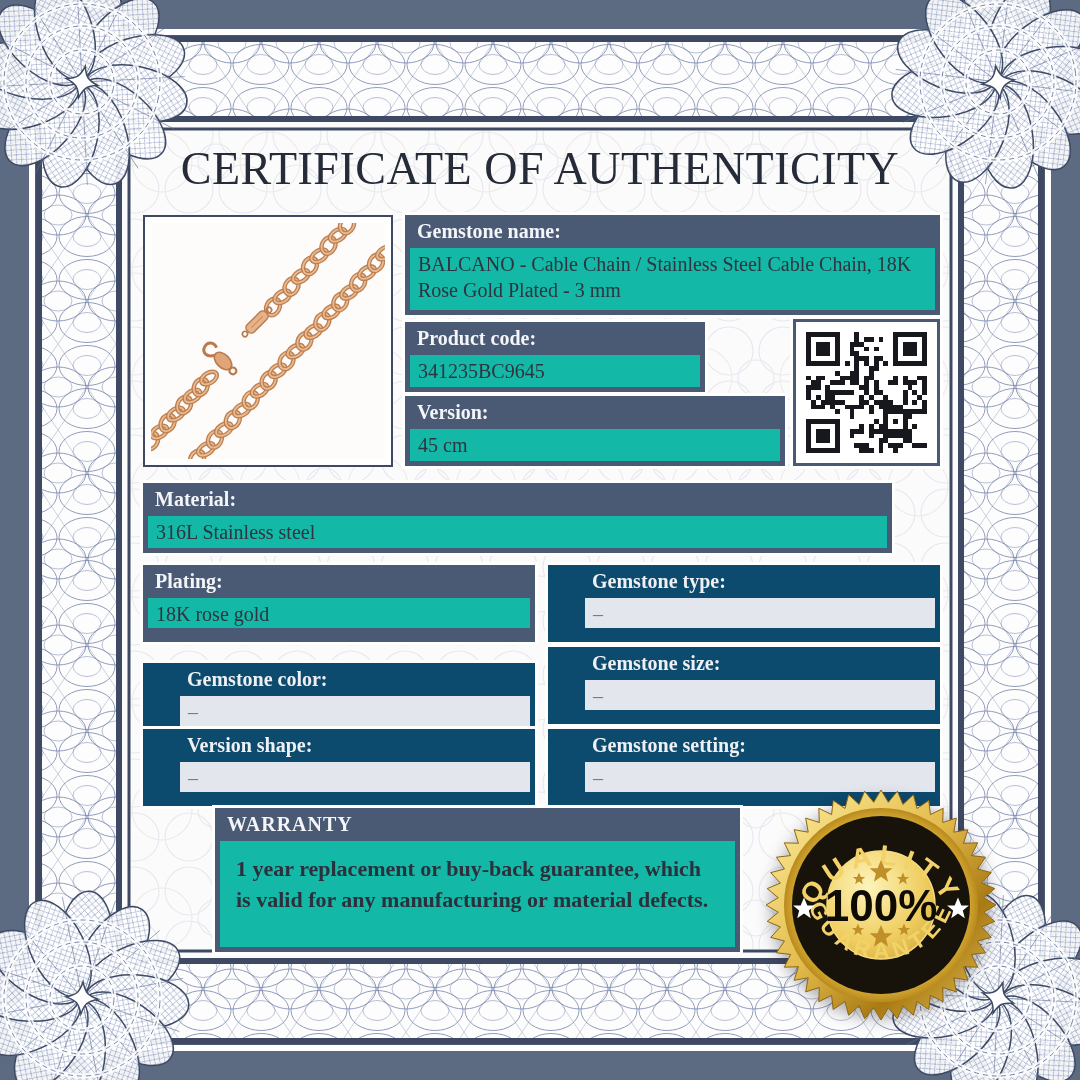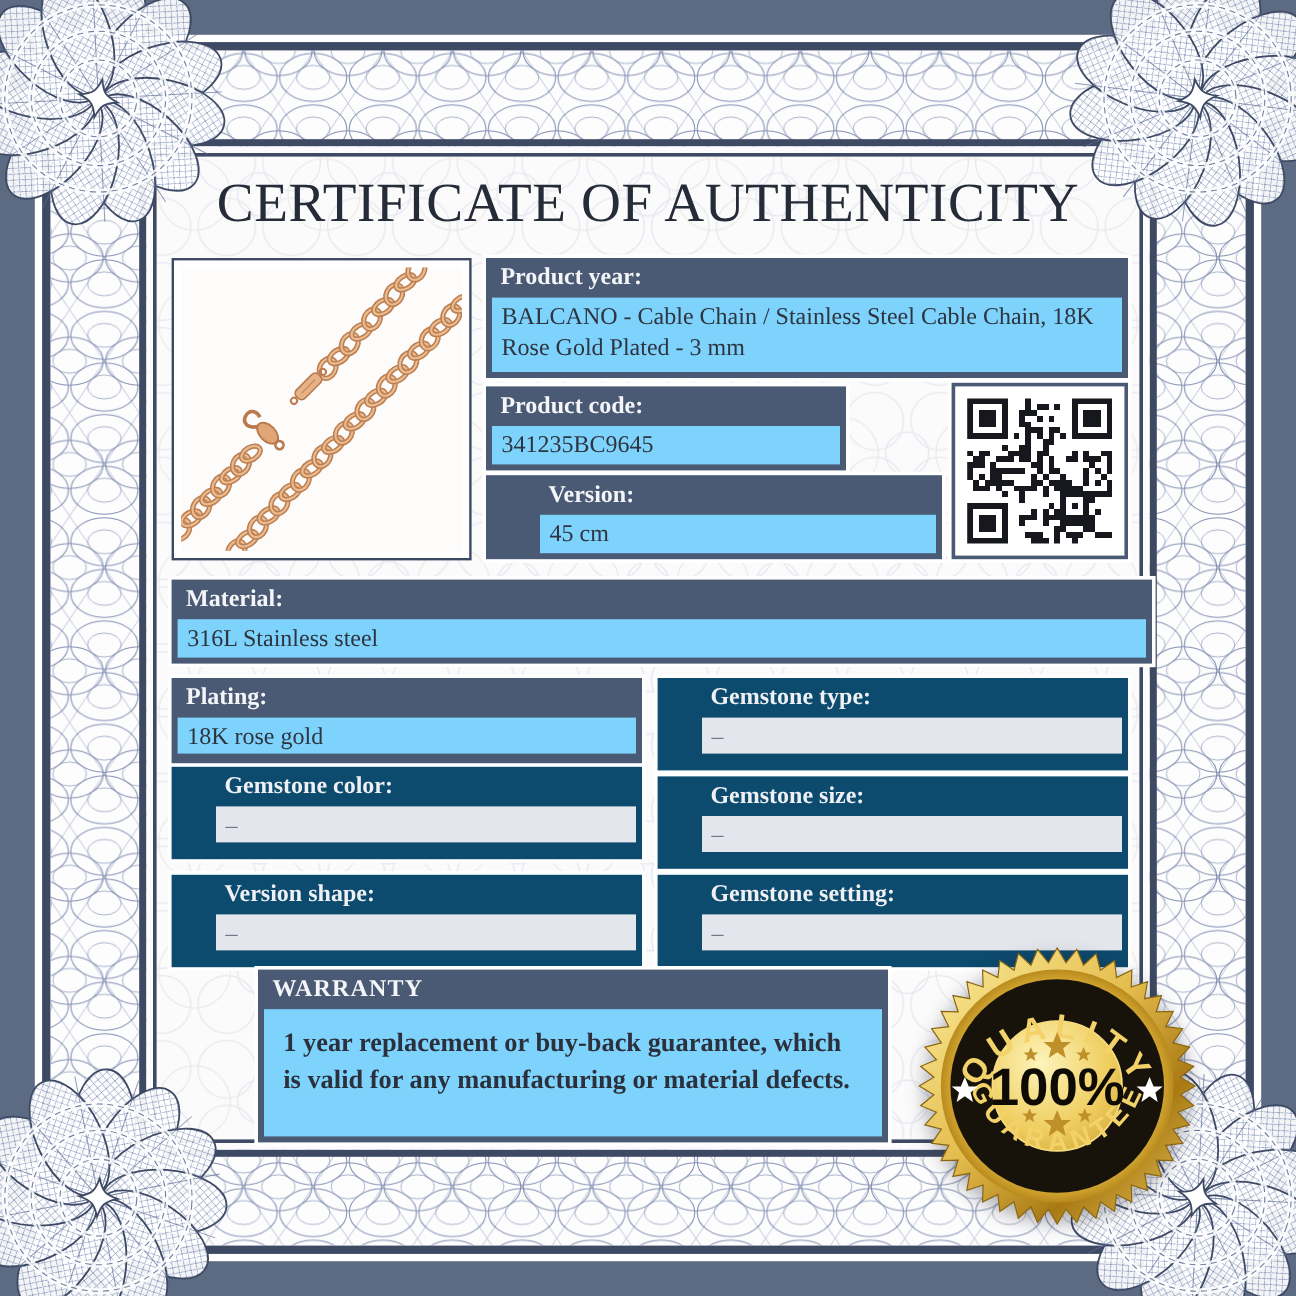--- a/index.html
+++ b/index.html
@@ -12,31 +12,31 @@
          font-size:46px;font-weight:400;color:#262b38;letter-spacing:.5px;
          white-space:nowrap;}
 
   .photo{left:143px;top:215px;width:250px;height:252px;background:#ffffff;
          border:2px solid #3e4a63;box-sizing:border-box;padding:6px;}
   .photo svg{width:100%;height:100%;display:block;background:#fdfcfb;}
 
   .field{box-sizing:border-box;background:#4b5a74;box-shadow:0 0 0 3px #ffffff;}
   .field .hdr{color:#f3f5f8;font-weight:700;font-size:20px;line-height:33px;
               padding:0 12px;white-space:nowrap;overflow:hidden;}
-  .field .val{background:#7dd3fc;margin:0 5px 5px 5px;color:#2e3440;
+  .field .val{background:#14b8a6;margin:0 5px 5px 5px;color:#2e3440;
               font-size:20px;line-height:26px;padding:3px 8px;}
   .field.disabled{background:#0c4a6e;padding-left:32px;}
   .field.disabled .hdr{color:#eef0f4;}
   .field.disabled .val{background:#e3e6ec;color:#6f7789;}
 
   .f-name{left:405px;top:215px;width:535px;}
   .f-name .val{min-height:56px;}
   .f-code{left:405px;top:322px;width:300px;}
-  .f-version{left:405px;top:396px;width:380px;padding-left:40px;}
-  .f-material{left:143px;top:483px;width:817px;}
+  .f-version{left:405px;top:396px;width:380px;}
+  .f-material{left:143px;top:483px;width:749px;}
   .spec{width:392px;height:77px;}
   .spec .val{height:24px;}
 
   .qr{left:793px;top:319px;width:147px;height:147px;background:#ffffff;
       border:3px solid #4b5a74;box-sizing:border-box;padding:10px;box-shadow:0 0 0 3px #fff;}
   .qr svg{width:100%;height:100%;display:block;}
 
   .warranty{left:215px;top:808px;width:525px;}
   .warranty .hdr{letter-spacing:1px;}
   .warranty .val{height:82px;font-weight:700;font-size:22px;line-height:31px;
@@ -325,21 +325,21 @@
         <g transform="translate(106,99) rotate(-45)">
           <rect x="-13" y="-5" width="26" height="10" rx="4" fill="#e6b287" stroke="#b97a4e" stroke-width="1.4"></rect>
           <line x1="-8" y1="0" x2="8" y2="0" stroke="#c98f62" stroke-width="1.2"></line>
           <circle cx="-17" cy="0" r="2.6" fill="none" stroke="#b97a4e" stroke-width="1.6"></circle>
           <circle cx="17" cy="0" r="2.6" fill="none" stroke="#b97a4e" stroke-width="1.6"></circle>
         </g>
       </svg>
   </div>
 
   <div class="abs field f-name">
-    <div class="hdr">Product year:</div>
+    <div class="hdr">Gemstone name:</div>
     <div class="val">BALCANO - Cable Chain / Stainless Steel Cable Chain, 18K Rose Gold Plated - 3 mm</div>
   </div>
 
   <div class="abs field f-code">
     <div class="hdr">Product code:</div>
     <div class="val">341235BC9645</div>
   </div>
 
   <div class="abs field f-version">
     <div class="hdr">Version:</div>
@@ -640,21 +640,21 @@
   </div>
 
   <div class="abs field spec" style="left:143px;top:565px">
     <div class="hdr">Plating:</div>
     <div class="val">18K rose gold</div>
   </div>
   <div class="abs field spec disabled" style="left:548px;top:565px">
     <div class="hdr">Gemstone type:</div>
     <div class="val">–</div>
   </div>
-  <div class="abs field spec disabled" style="left:143px;top:639px">
+  <div class="abs field spec disabled" style="left:143px;top:663px">
     <div class="hdr">Gemstone color:</div>
     <div class="val">–</div>
   </div>
   <div class="abs field spec disabled" style="left:548px;top:647px">
     <div class="hdr">Gemstone size:</div>
     <div class="val">–</div>
   </div>
   <div class="abs field spec disabled" style="left:143px;top:729px">
     <div class="hdr">Version shape:</div>
     <div class="val">–</div>

